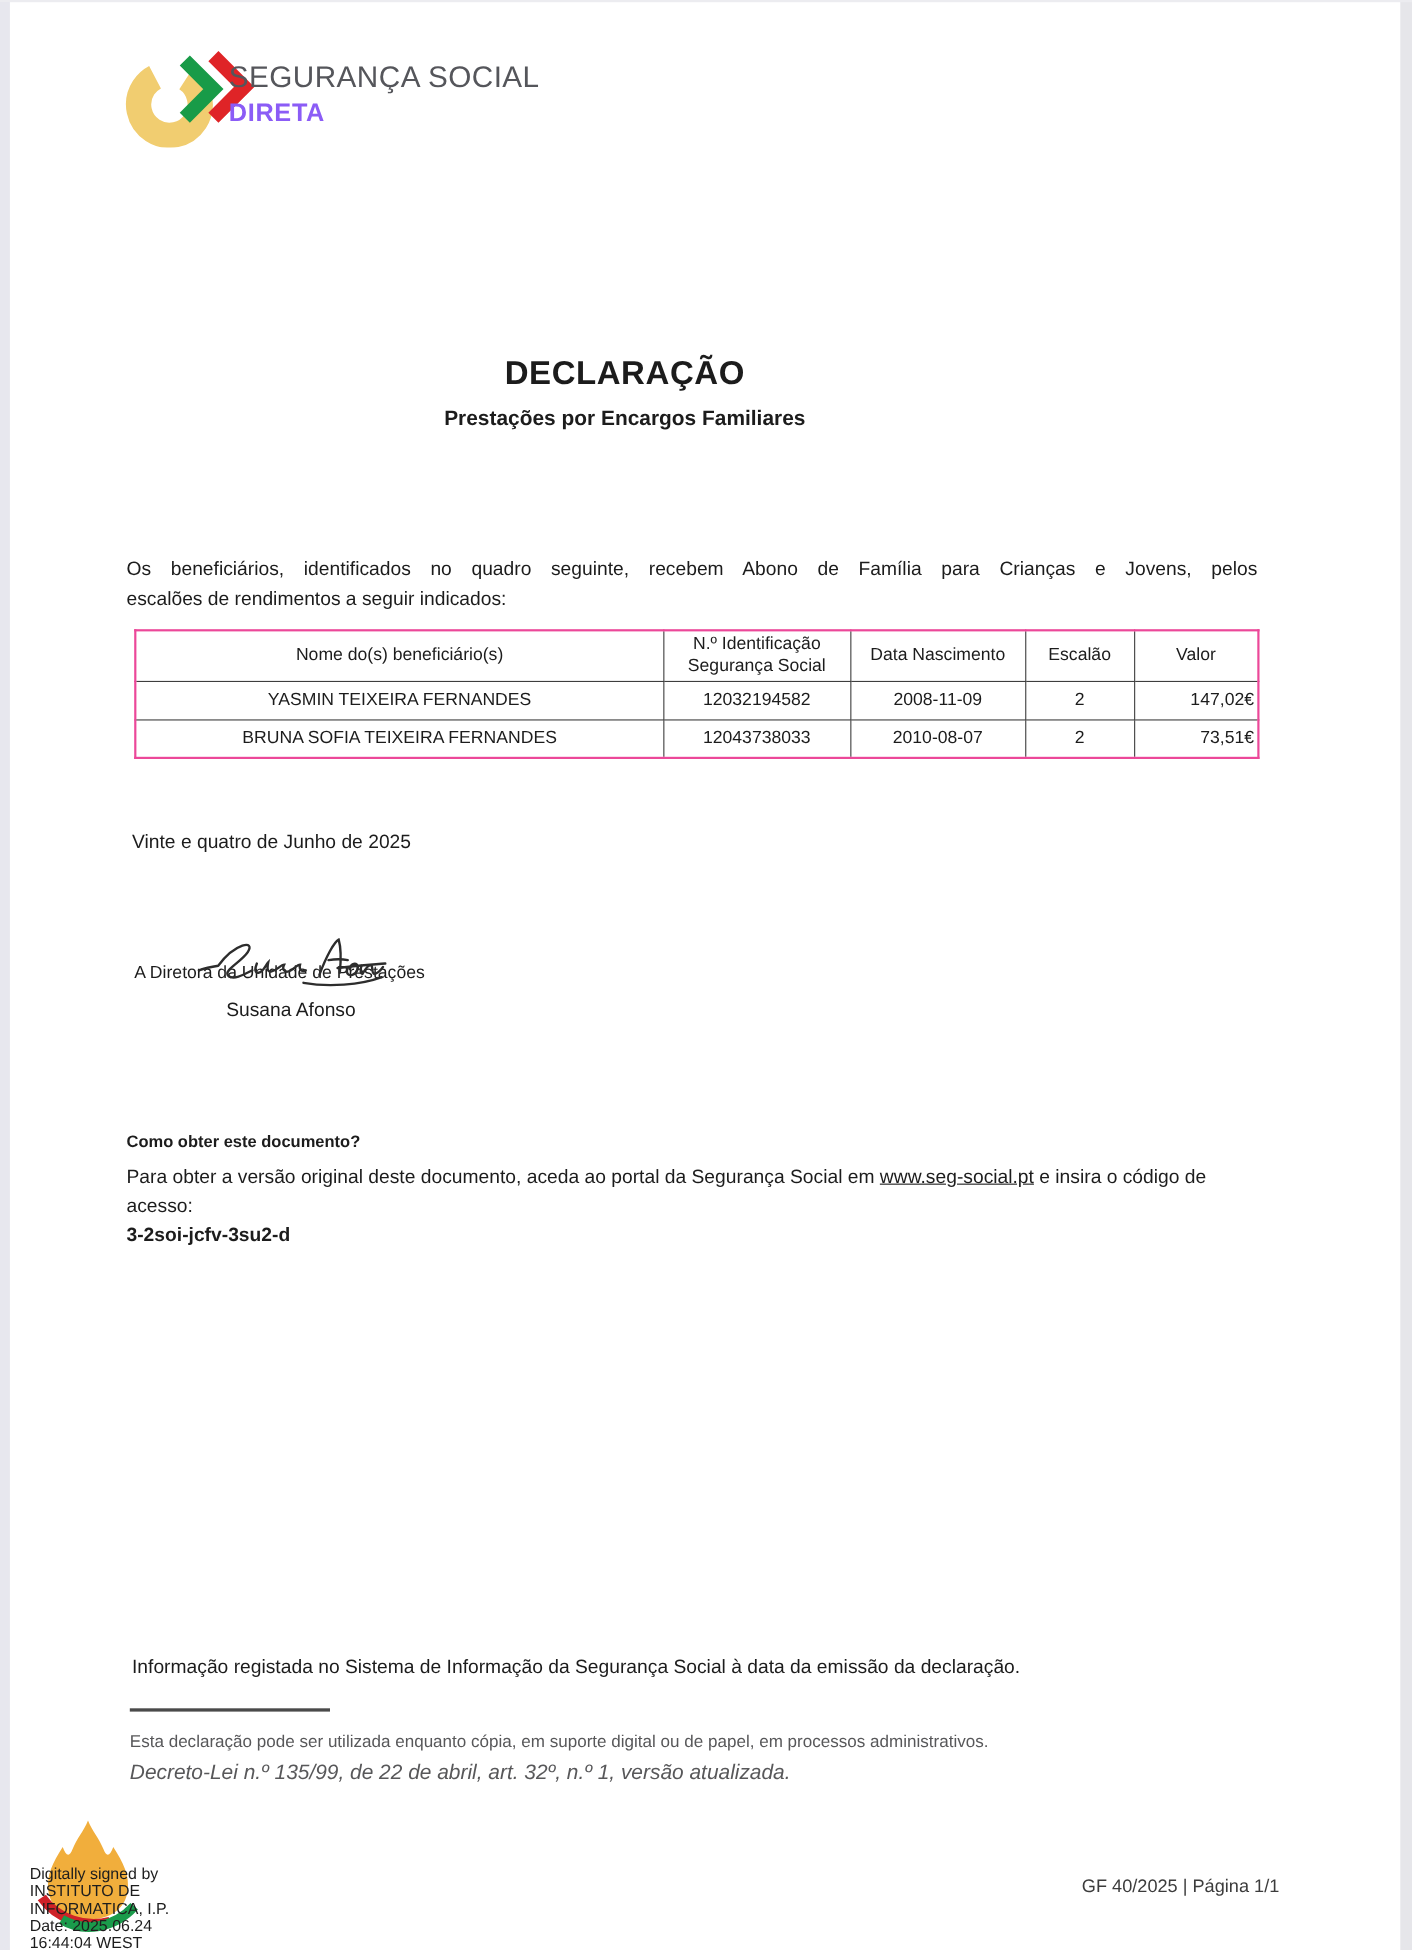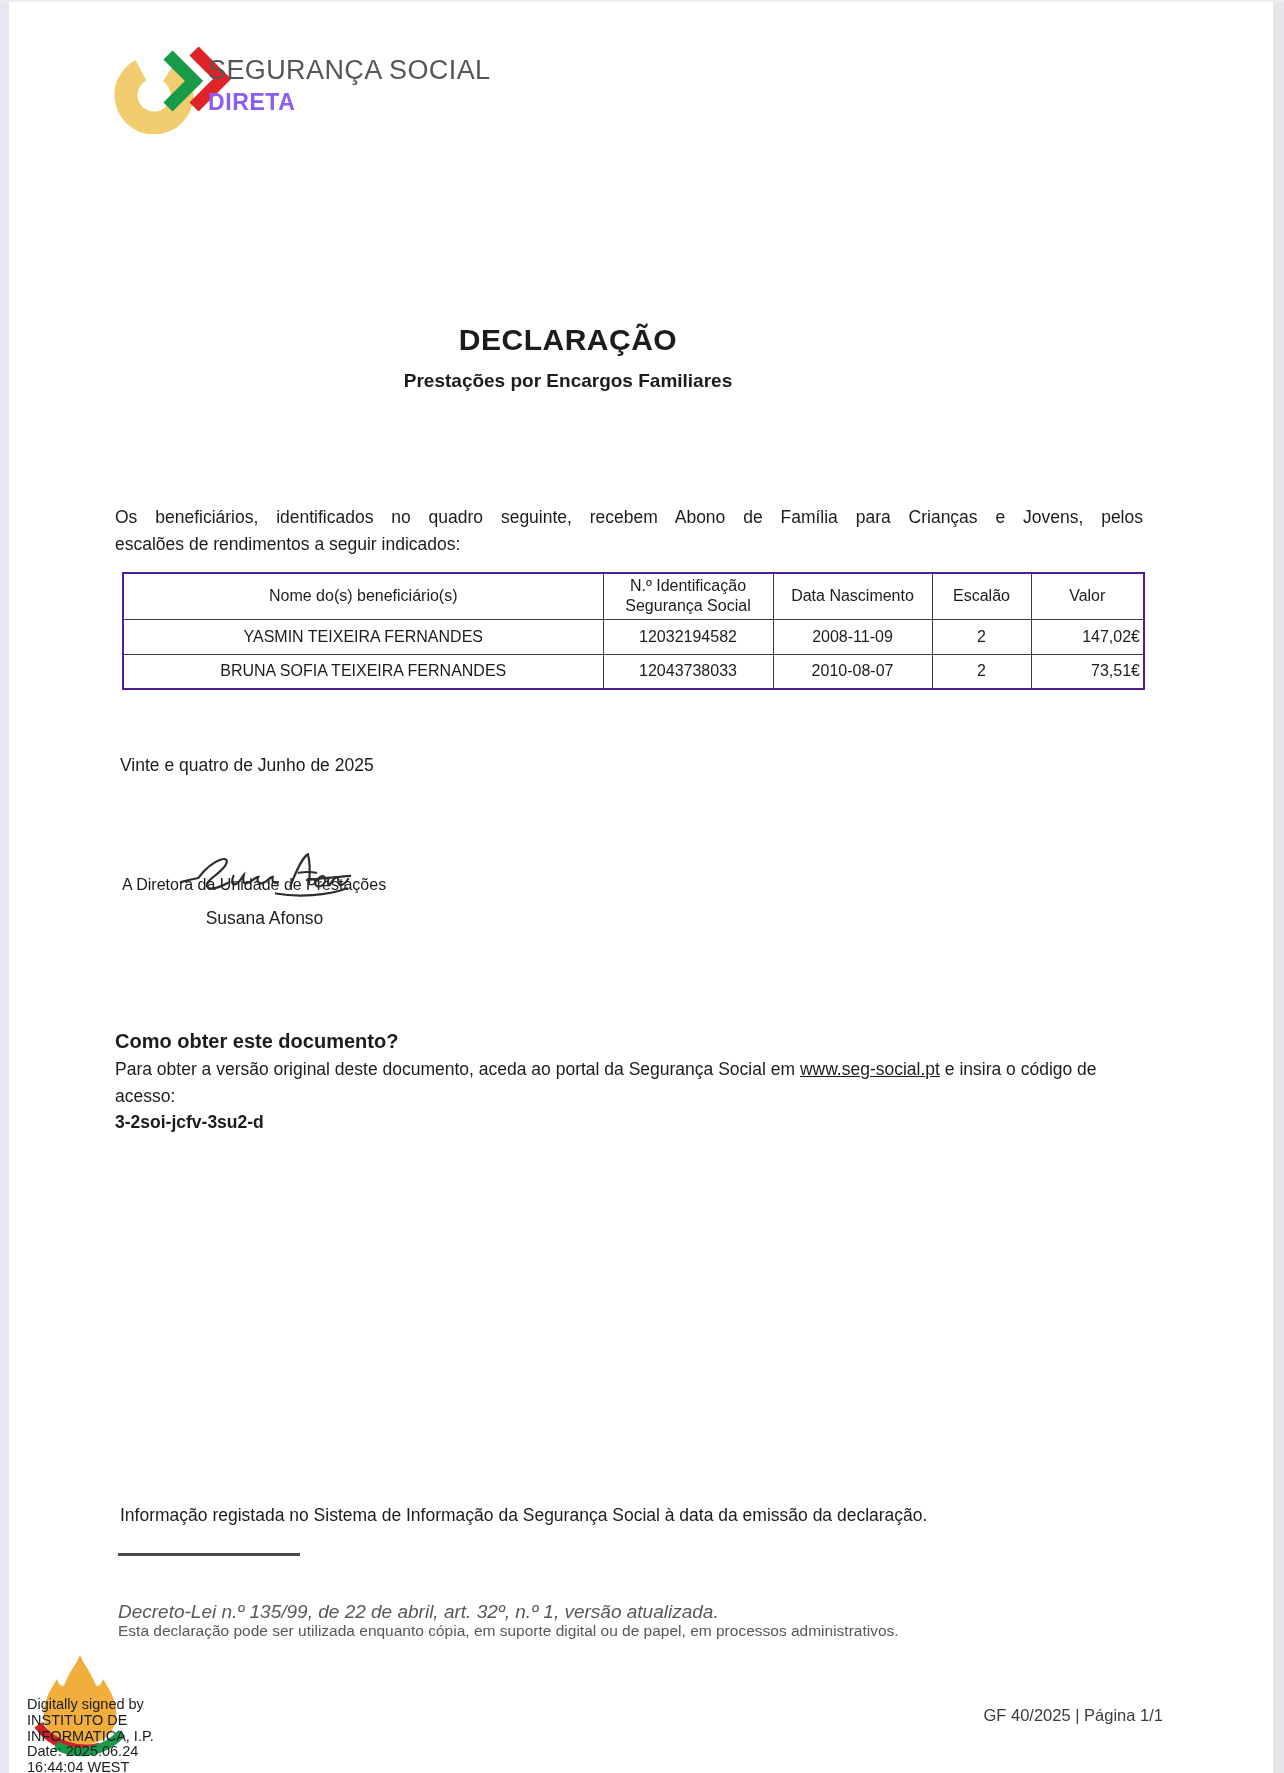--- a/index.html
+++ b/index.html
@@ -28,39 +28,39 @@
   .doc-title    { font-size:30px; font-weight:bold; letter-spacing:0.5px;text-align:center; }
   .doc-subtitle { font-size:19px; font-weight:bold; margin-top:13px; }
 
   
   .intro { left:115px; top:504px; width:1028px; font-size:17.5px; line-height:27px; }
   .just-line { text-align:justify; text-align-last:justify; }
 
   
   .benef-table { left:122px; top:572px; width:1021px; border-collapse:collapse; table-layout:fixed; font-size:16px; }
   .benef-table th, .benef-table td { border:1.5px solid #3e3e3e; text-align:center; font-weight:normal; vertical-align:middle; padding:2px 4px; }
-  .benef-table { border:2px solid #4c1d95; }
+  .benef-table { border:2px solid #ec4899; }
   .benef-table thead th { height:46px; line-height:20px; }
   .benef-table tbody td { height:35px; }
   .benef-table td.valor { text-align:right; padding-right:3px; }
 
   .date-line { left:120px; top:755px; font-size:17.5px; }
 
   .role-line { left:122px; top:876px; font-size:16px; }
   .signature-svg { left:172px; top:848px; width:185px; height:62px; }
   .signer-name { left:172px; top:908px; width:185px; text-align:center; font-size:17.5px; }
 
-  .howto-heading { left:115px; top:1030px; font-size:20px; font-weight:bold; }
+  .howto-heading { left:115px; top:1030px; font-size:15px; font-weight:bold; }
   .howto-body { left:115px; top:1056px; width:1032px; font-size:17.5px; line-height:27px; }
   .howto-link { text-decoration:underline; color:#1c1c1c; }
   .access-code { left:115px; top:1112px; font-size:17.5px; font-weight:bold; }
 
   .registered-line { left:120px; top:1505px; font-size:17.5px; }
   .short-rule { left:118px; top:1553px; width:182px; height:2.5px; background:#4a4a4a; }
-  .note1 { left:118px; top:1575px; font-size:15.5px; color:#58585a;margin-top:47px; }
+  .note1 { left:118px; top:1575px; font-size:15.5px; color:#58585a; }
   .note2 { left:118px; top:1601px; font-size:19px; color:#58585a; font-style:italic; }
 
   .stamp-logo { left:30px; top:1650px; width:100px; height:112px; z-index:1; }
   .stamp-text { left:27px; top:1697px; z-index:2; font-size:14.5px; line-height:15.8px; color:#1d1d1d; }
 
   .page-footer { left:115px; top:1706px; width:1048px; text-align:right; font-size:16.5px; color:#3c3c3c; }
 </style>
 </head>
 <body>
 

